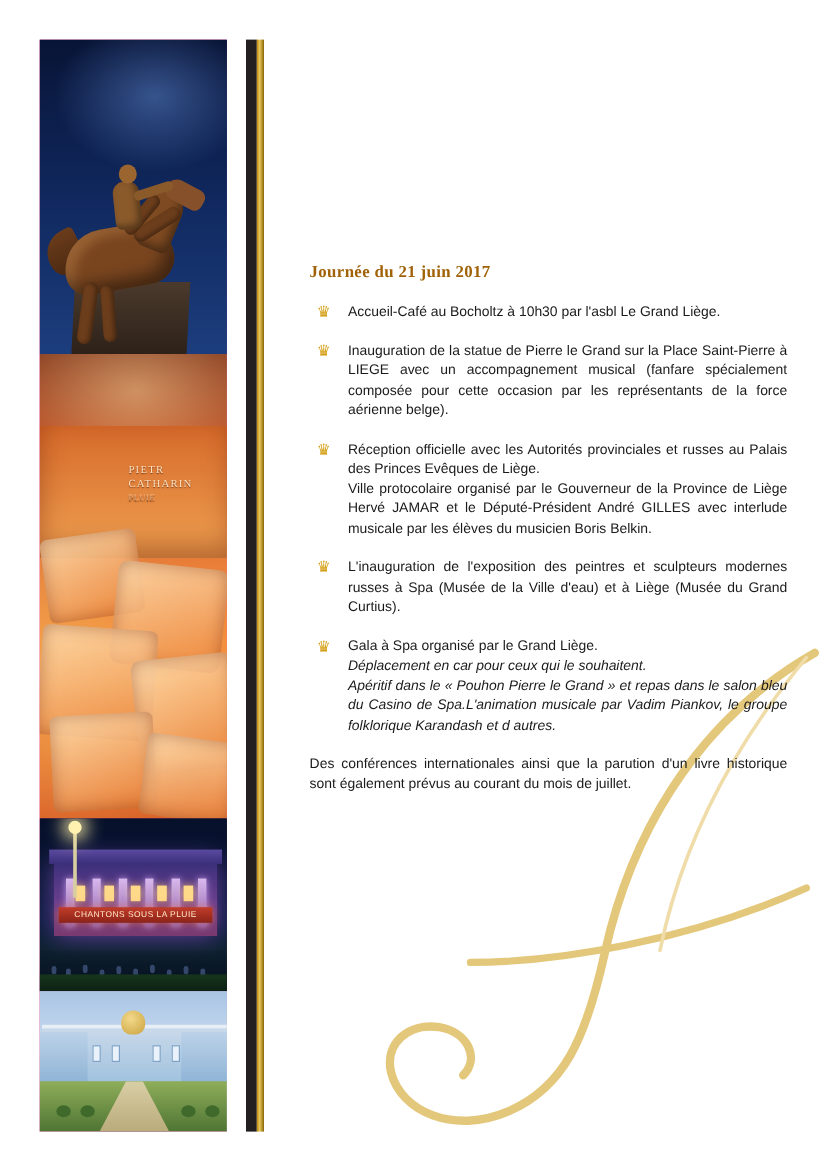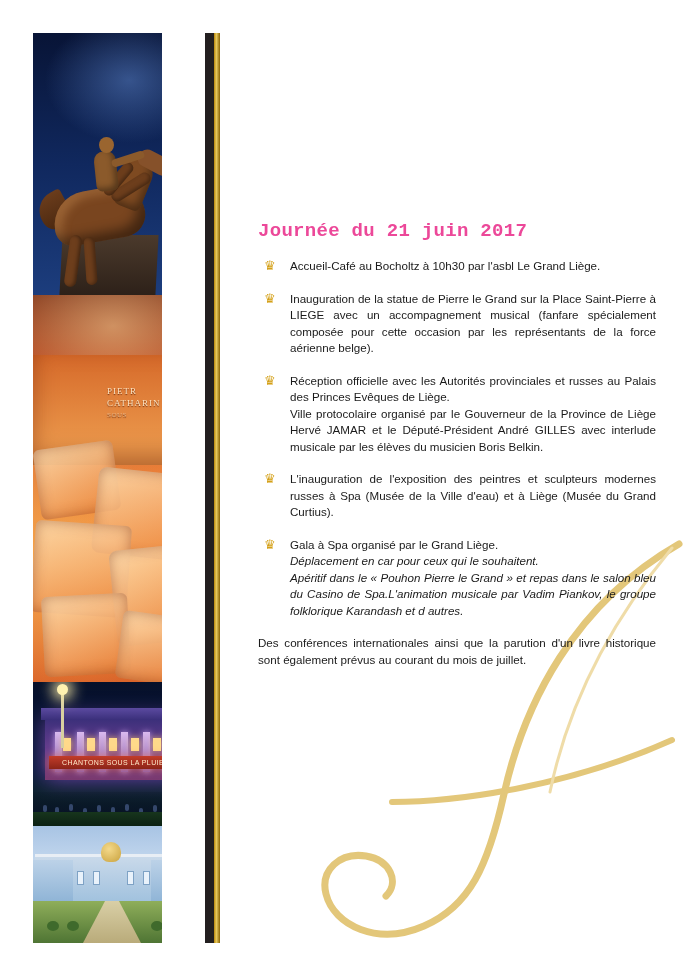--- a/index.html
+++ b/index.html
@@ -31,21 +31,21 @@
     height: 420px;
     pointer-events: none;
     z-index: 1;
   }
 
   
   .photo-strip {
     position: absolute;
     left: 33px;
     top: 33px;
-    width: 129px;
+    width: 156px;
     height: 910px;
     overflow: hidden;
     background: #ec4899;
     z-index: 3;
   }
   .photo-cell {
     position: absolute;
     left: 0;
     width: 160px;
     overflow: hidden;
@@ -235,24 +235,24 @@
     font-family: "Liberation Serif", serif;
     font-style: italic;
     font-size: 44px;
     color: #d4a017;
     letter-spacing: 2px;
     line-height: 58px;
     margin: 0 0 34px 8px;
     text-shadow: 0 1px 0 rgba(160,110,10,.35);
   }
   .journee {
-    font-family: Liberation Mono, monospace;
+    font-family: Liberation Serif, serif;
     font-weight: bold;
-    font-size: 19px;
-    color: #ec4899;
+    font-size: 14px;
+    color: #a16207;
     letter-spacing: .3px;
     margin: 0 0 16px 0;
   }
   .items { margin: 0; padding: 0; list-style: none; }
   .item {
     position: relative;
     padding-left: 32px;
     margin-bottom: 16px;
     font-size: 11.6px;
     line-height: 16.5px;
@@ -308,21 +308,21 @@
       <div class="rider-arm"></div>
       <div class="rider-head"></div>
     </div>
 
     <div class="photo-cell cell-ice">
       <div class="ice-glow"></div>
       <div class="ice-wall"></div>
       <div class="ice-text">
         <div>PIETR</div>
         <div>CATHARIN</div>
-        <div class="dim">SOUS</div>
+        <div class="dim">PLUIE</div>
       </div>
       <div class="ice-block ib1"></div>
       <div class="ice-block ib2"></div>
       <div class="ice-block ib3"></div>
       <div class="ice-block ib4"></div>
       <div class="ice-block ib5"></div>
       <div class="ice-block ib6"></div>
     </div>
 
     <div class="photo-cell cell-night">

